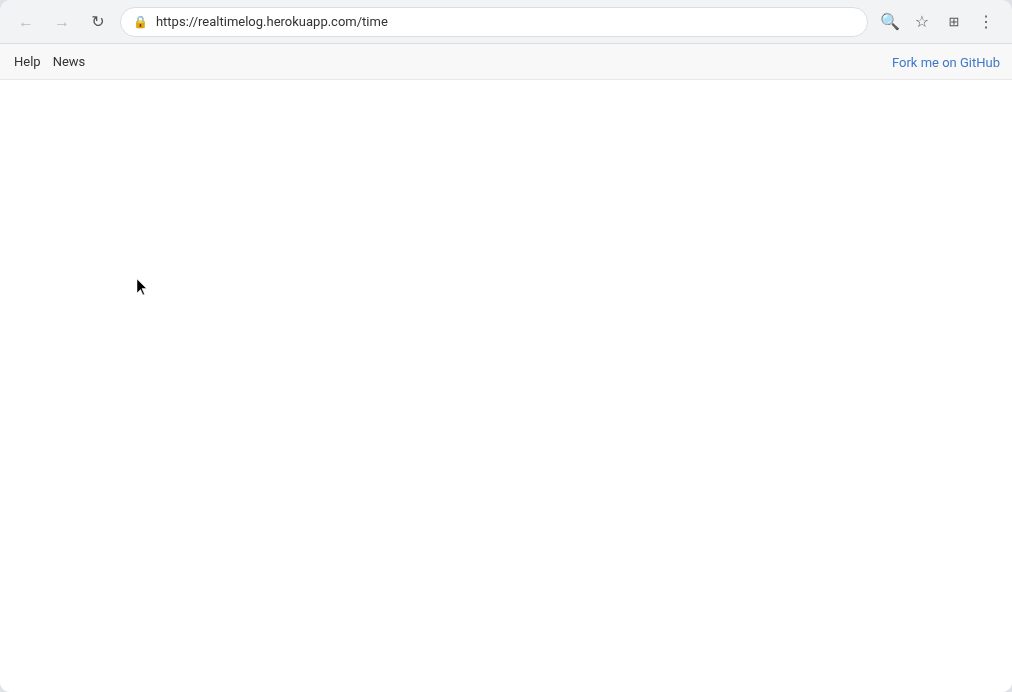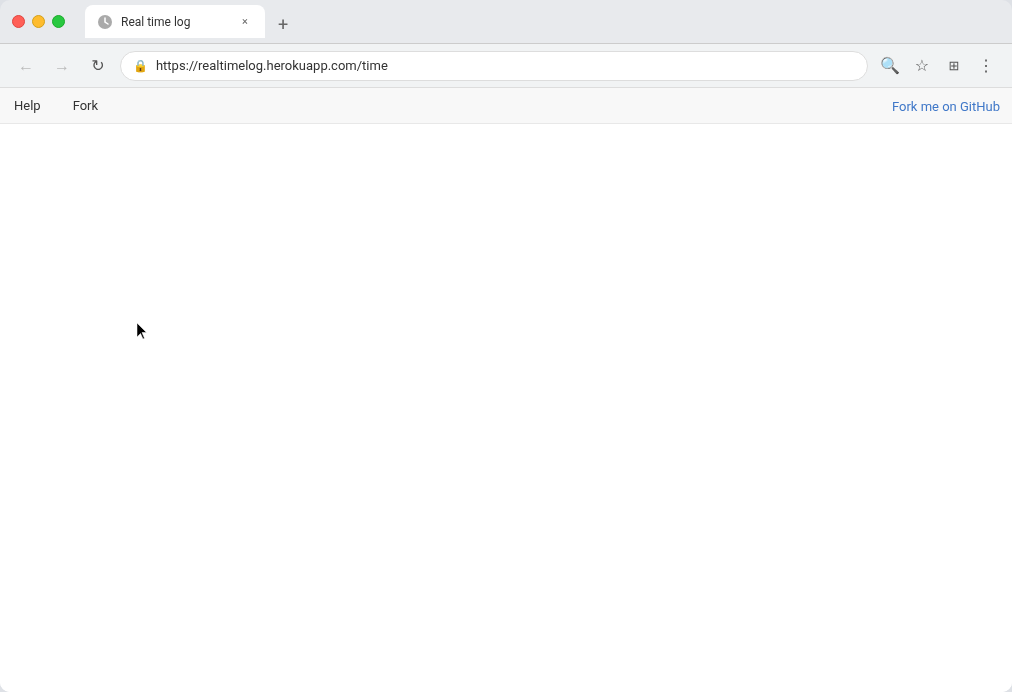--- a/index.html
+++ b/index.html
@@ -188,21 +188,21 @@
       height: 36px;
       background: #f8f8f8;
       border-bottom: 1px solid #e8e8e8;
       display: flex;
       align-items: center;
       padding: 0 12px;
     }
 
     .app-nav-left {
       display: flex;
-      gap: 28px;
+      gap: 8px;
       align-items: center;
     }
 
     .app-nav-link {
       font-size: 13px;
       color: #333;
       text-decoration: none;
       cursor: pointer;
       padding: 4px 2px;
     }
@@ -233,40 +233,20 @@
       width: 12px;
       height: 18px;
       pointer-events: none;
     }
   </style>
 </head>
 <body>
 
 <div class="browser-window">
 
-  <div class="title-bar">
-    <div class="traffic-lights">
-      <div class="traffic-light close"></div>
-      <div class="traffic-light minimize"></div>
-      <div class="traffic-light maximize"></div>
-    </div>
-    <div class="tab-bar">
-      <div class="tab">
-        <div class="tab-favicon">
-          <svg viewBox="0 0 16 16" fill="none" xmlns="http://www.w3.org/2000/svg">
-            <circle cx="8" cy="8" r="7" fill="#aaa"></circle>
-            <path d="M8 4v4l3 2" stroke="white" stroke-width="1.5" stroke-linecap="round"></path>
-          </svg>
-        </div>
-        <span class="tab-title">Real time log</span>
-        <div class="tab-close">×</div>
-      </div>
-      <div class="tab-new">+</div>
-    </div>
-  </div>
 
   <div class="nav-bar">
     <div class="nav-btn disabled">←</div>
     <div class="nav-btn disabled">→</div>
     <div class="nav-btn">↻</div>
     <div class="address-bar">
       <span class="address-lock">🔒</span>
       <span class="address-url">https://realtimelog.herokuapp.com/time</span>
     </div>
     <div class="nav-tools">
@@ -283,21 +263,21 @@
         <span>⋮</span>
       </div>
     </div>
   </div>
 
   <div class="page-content">
 
     <div class="app-nav">
       <div class="app-nav-left">
         <a class="app-nav-link">Help</a>
-        <a class="app-nav-link">Fork</a>
+        <a class="app-nav-link">News</a>
       </div>
       <div class="app-nav-right">
         <a class="fork-link">Fork me on GitHub</a>
       </div>
     </div>
 
     <div class="main-content">
 
       <div class="cursor">
         <svg width="12" height="18" viewBox="0 0 12 18" xmlns="http://www.w3.org/2000/svg">

